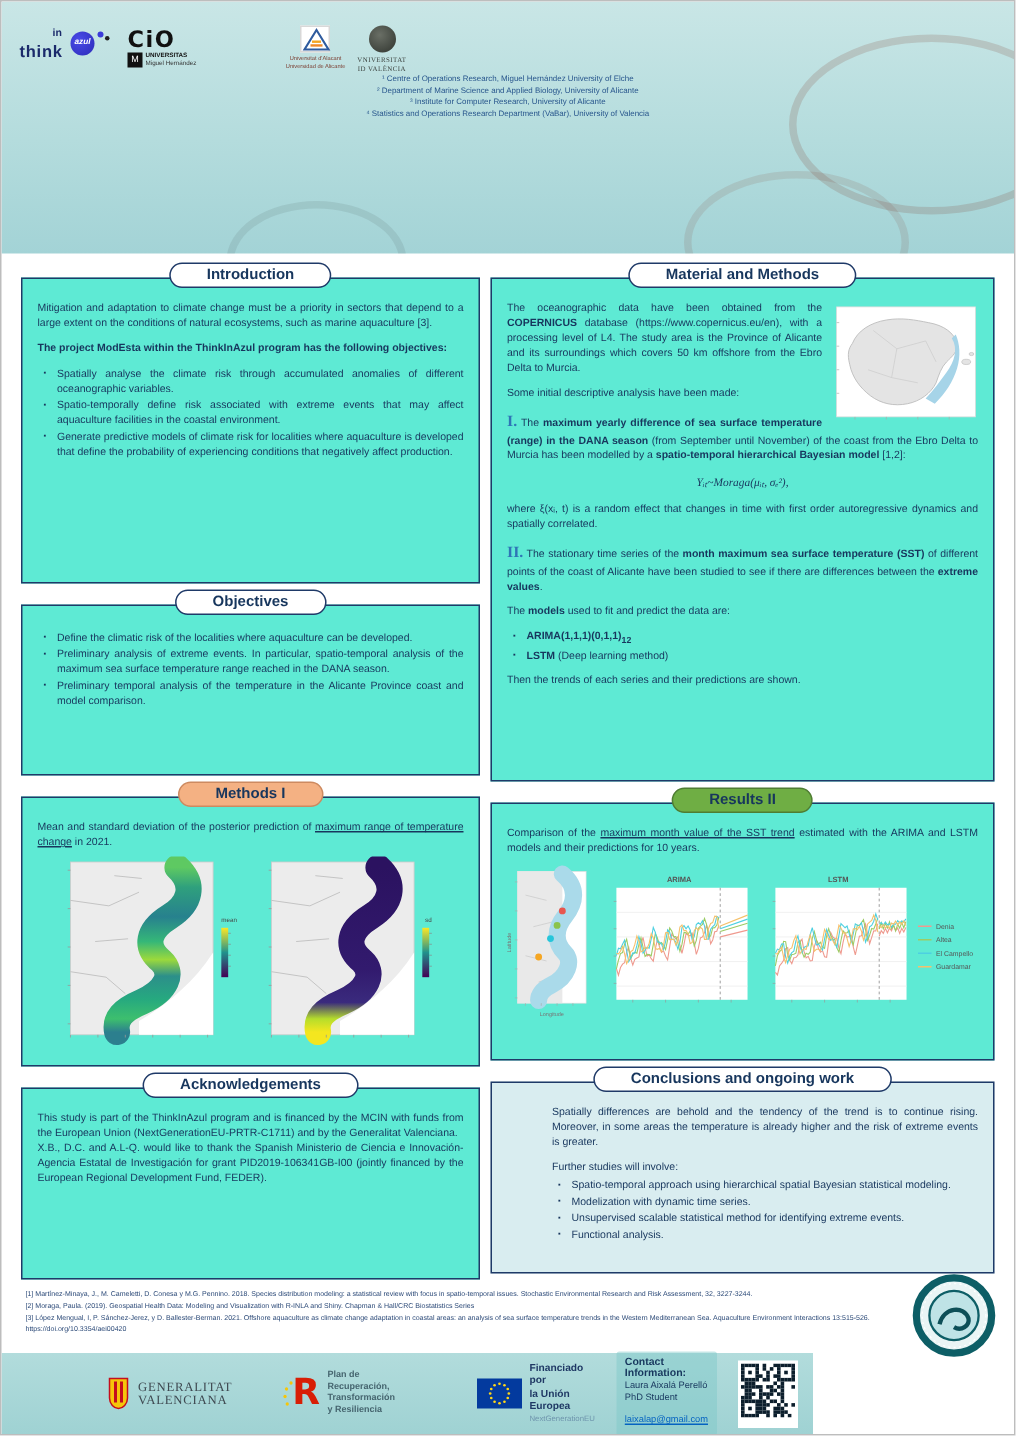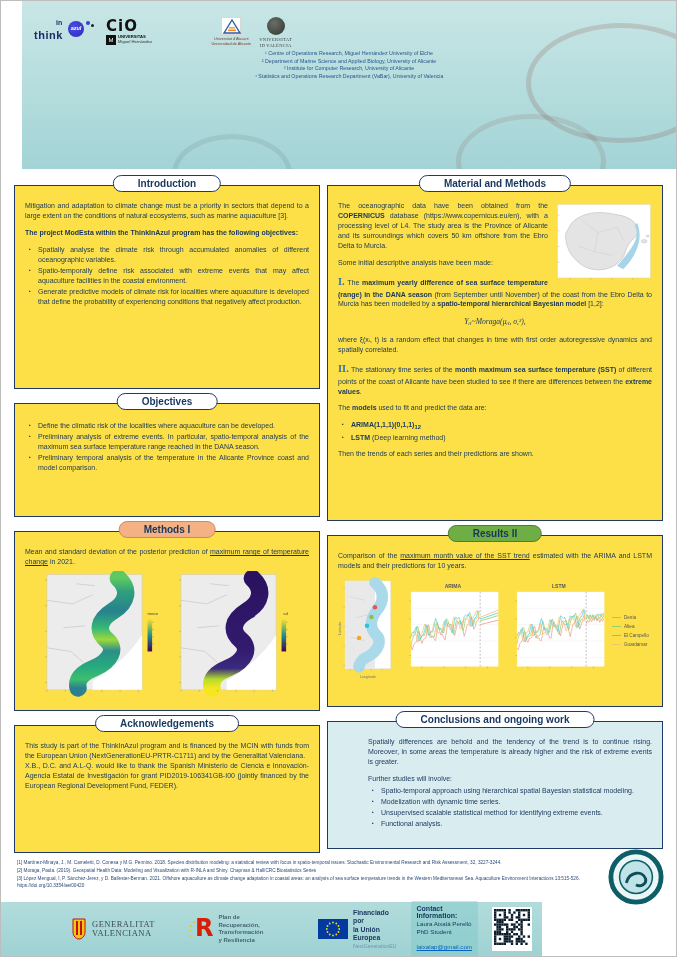--- a/index.html
+++ b/index.html
@@ -1,20 +1,20 @@
 <!DOCTYPE html>
 <html><head>
 <meta charset="utf-8">
 <style>
   html,body{margin:0;padding:0;background:#e8e8e8;}
   *{box-sizing:border-box;}
   #poster{position:relative;width:677px;height:957px;background:#fff;border:1px solid #bdbdbd;
     font-family:"Liberation Sans",sans-serif;color:#17365d;overflow:hidden;margin:0 auto;}
   
-  .hdr{position:relative;height:168px;background:linear-gradient(180deg,#c9e6e6 0%,#b4dcdd 55%,#a3d3d6 100%);overflow:hidden;margin-left:21px;}
+  .hdr{position:relative;height:168px;background:linear-gradient(180deg,#c9e6e6 0%,#b4dcdd 55%,#a3d3d6 100%);overflow:hidden;}
   .ring{position:absolute;border-radius:50%;border:5px solid rgba(128,60,45,0.18);}
   .ring.r1{width:190px;height:120px;right:-40px;top:22px;}
   .ring.r2{width:150px;height:95px;right:70px;bottom:-40px;border-color:rgba(128,60,45,0.13);}
   .ring.r3{width:120px;height:80px;left:150px;bottom:-45px;border-color:rgba(90,110,110,0.15);}
   .hdr-row{position:relative;display:flex;align-items:flex-start;padding:12px 12px 0 12px;}
   .logos-left{width:150px;display:flex;gap:10px;align-items:flex-start;padding-top:6px;}
   .logos-right{width:108px;display:flex;gap:8px;justify-content:flex-end;padding-top:4px;}
   .title-wrap{flex:1;text-align:center;}
   .title{font-size:17px;font-weight:bold;color:#1f3864;line-height:1.15;}
   .subtitle{font-size:11px;color:#4b8aa0;margin-top:3px;line-height:1.2;}
@@ -38,21 +38,21 @@
   .ua,.uv{text-align:center;}
   .ua-tri{width:20px;height:18px;margin:0 auto;background:#fff;border:1px solid #d8d8d8;position:relative;}
   .ua-tri svg{display:block;}
   .ua-cap{font-size:3.8px;color:#7c4034;margin-top:2px;line-height:1.25;}
   .uv-circ{width:18px;height:18px;border-radius:50%;margin:0 auto;background:radial-gradient(circle at 40% 35%,#6a6f66,#2f342e);}
   .uv-cap{font-family:"Liberation Serif",serif;font-size:4.6px;color:#3c4440;margin-top:2px;line-height:1.2;letter-spacing:.3px;}
   
   .main{display:flex;gap:7px;padding:8px 13px 0 13px;align-items:flex-start;}
   .col-l{width:306px;flex:none;}
   .col-r{flex:1;}
-  .box{position:relative;border:1.7px solid #1f3a68;background:#fde047;padding:15px 10px 6px 10px;margin-top:14px;}
+  .box{position:relative;border:1.7px solid #1f3a68;background:#5eead4;padding:15px 10px 6px 10px;margin-top:14px;}
   .box.first{margin-top:8px;}
   .pill{position:absolute;top:-11px;left:50%;transform:translateX(-50%);background:#fff;border:1.7px solid #1f3a68;
     border-radius:9px;padding:2px 24px;font-weight:bold;font-size:10px;color:#17365d;white-space:nowrap;}
   .pill.orange{background:#f4b183;border-color:#cd8a60;}
   .pill.green{background:#6fae44;border-color:#4f7d33;}
   .txt{font-size:7px;line-height:1.42;text-align:justify;color:#17365d;}
   .txt p{margin:0 0 7px 0;}
   .b{font-weight:bold;}
   .u{text-decoration:underline;}
   ul.dash{list-style:none;margin:2px 0 6px 0;padding:0 0 0 4px;}

